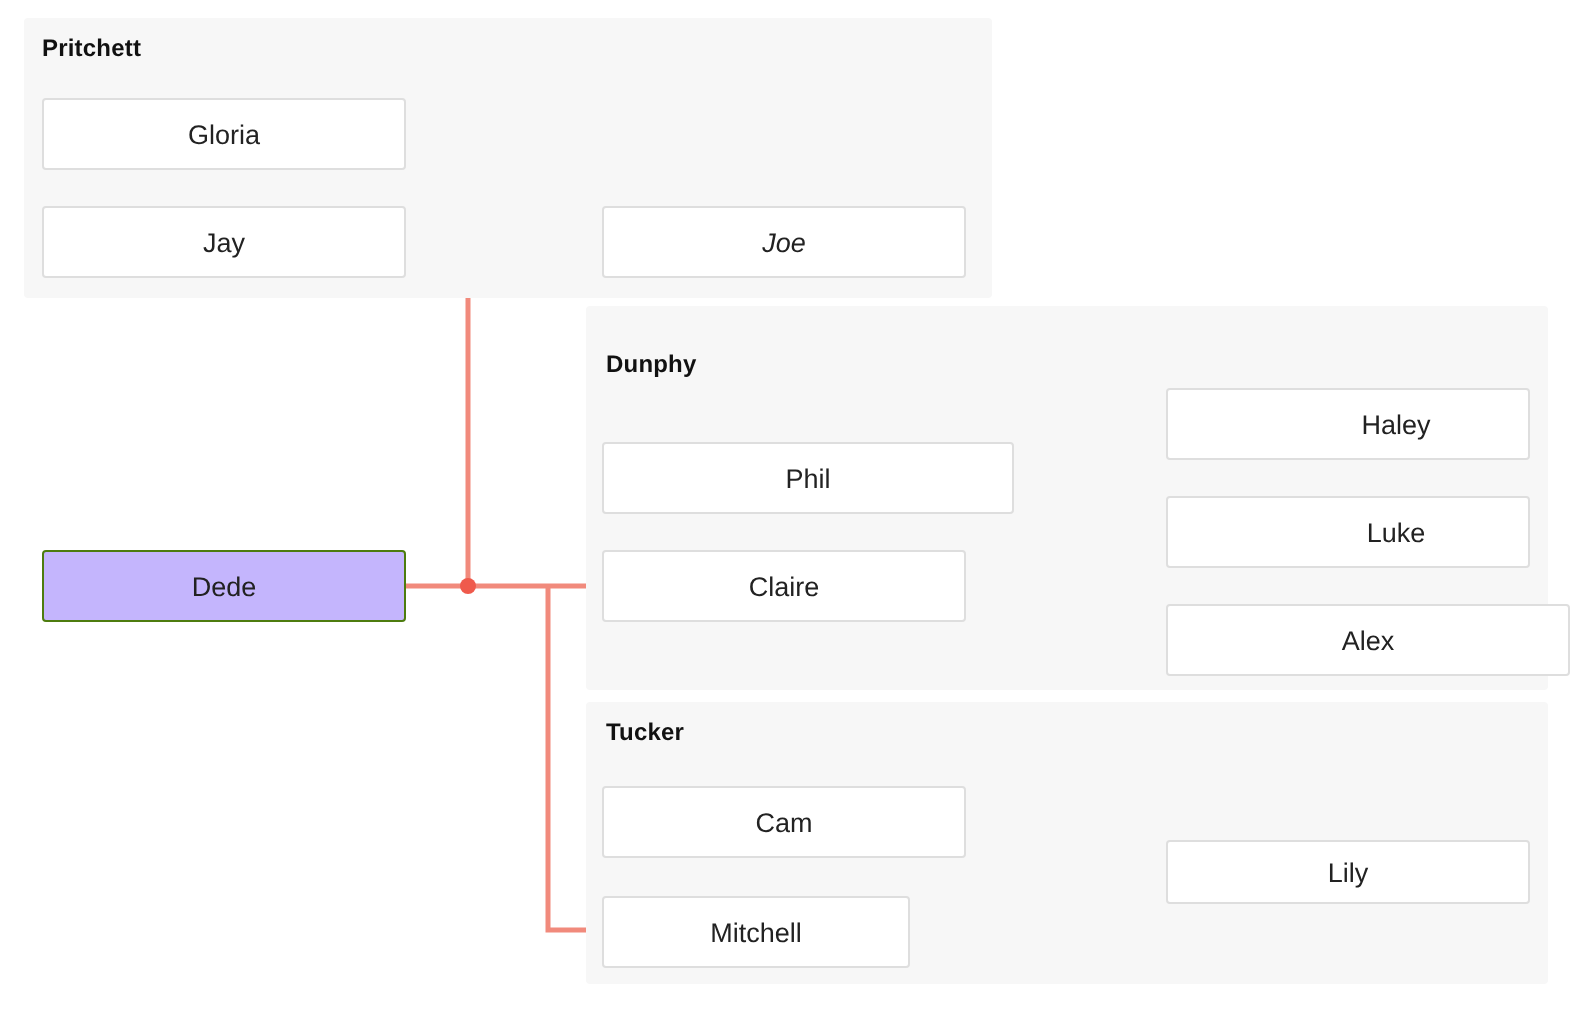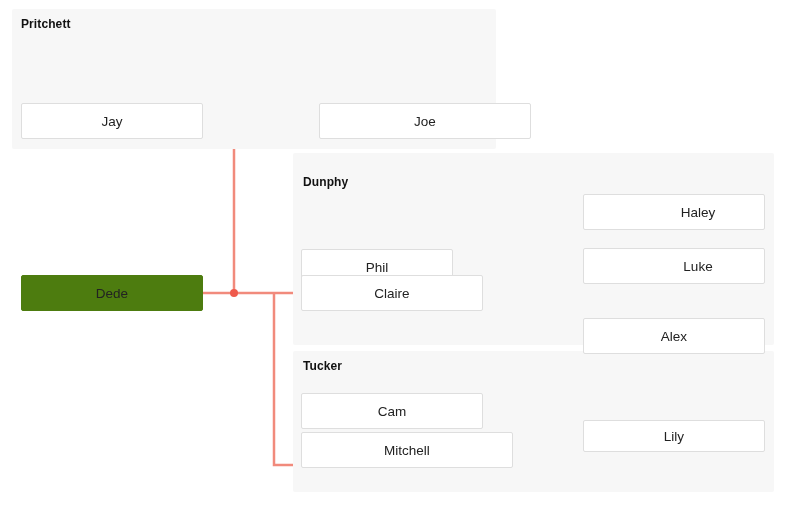--- a/index.html
+++ b/index.html
@@ -45,21 +45,21 @@
     border: 1px solid #dedede;
     border-radius: 2px;
     display: flex;
     align-items: center;
     justify-content: center;
     font-size: 13.5px;
     color: #222222;
     z-index: 3;
   }
   .node.ghost {
-    background: #4d7c0f;
+    background: #c4b5fd;
     border: 1px solid #4d7c0f;
   }
 </style>
 </head>
 <body>
 
 <div id="canvas">
 
   <svg id="links" viewBox="0 0 786 505" width="786" height="505">
 
@@ -112,25 +112,26 @@
 
   <div class="group-panel" style="left: 12px; top: 9px; width: 484px; height: 140px;"></div>
   <div class="group-title" style="left: 21px; top: 17px;">Pritchett</div>
 
   <div class="group-panel" style="left: 293px; top: 153px; width: 481px; height: 192px;"></div>
   <div class="group-title" style="left: 303px; top: 175px;">Dunphy</div>
 
   <div class="group-panel" style="left: 293px; top: 351px; width: 481px; height: 141px;"></div>
   <div class="group-title" style="left: 303px; top: 359px;">Tucker</div>
 
+  <div class="node" style="left: 21px; top: 49px; width: 182px; height: 36px;">Gloria</div>
   <div class="node" style="left: 21px; top: 103px; width: 182px; height: 36px;">Jay</div>
-  <div class="node" style="left: 319px; top: 103px; width: 212px; height: 36px;">Joe</div>
+  <div class="node" style="left: 301px; top: 103px; width: 182px; height: 36px; font-style: italic;">Joe</div>
   <div class="node ghost" style="left: 21px; top: 275px; width: 182px; height: 36px;">Dede</div>
-  <div class="node" style="left: 301px; top: 221px; width: 152px; height: 36px; margin-top: 28px;">Phil</div>
+  <div class="node" style="left: 301px; top: 221px; width: 206px; height: 36px;">Phil</div>
   <div class="node" style="left: 301px; top: 275px; width: 182px; height: 36px;">Claire</div>
   <div class="node" style="left: 583px; top: 194px; width: 182px; height: 36px; padding-left: 48px;">Haley</div>
   <div class="node" style="left: 583px; top: 248px; width: 182px; height: 36px; padding-left: 48px;">Luke</div>
-  <div class="node" style="left: 583px; top: 318px; width: 182px; height: 36px;">Alex</div>
+  <div class="node" style="left: 583px; top: 302px; width: 202px; height: 36px;">Alex</div>
   <div class="node" style="left: 301px; top: 393px; width: 182px; height: 36px;">Cam</div>
-  <div class="node" style="left: 301px; top: 432px; width: 212px; height: 36px;">Mitchell</div>
+  <div class="node" style="left: 301px; top: 448px; width: 154px; height: 36px;">Mitchell</div>
   <div class="node" style="left: 583px; top: 420px; width: 182px; height: 32px;">Lily</div>
 
 </div>
 
 </body></html>

